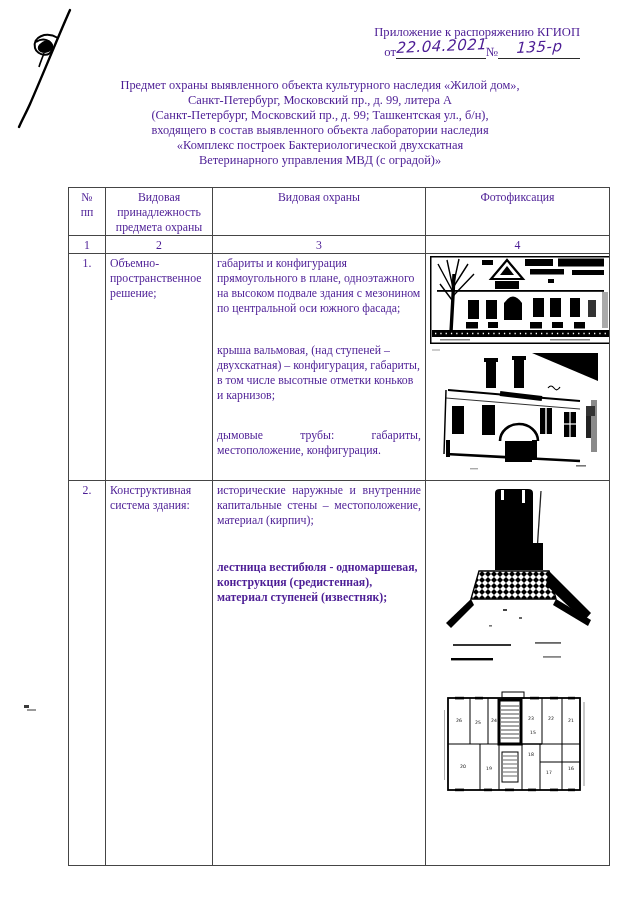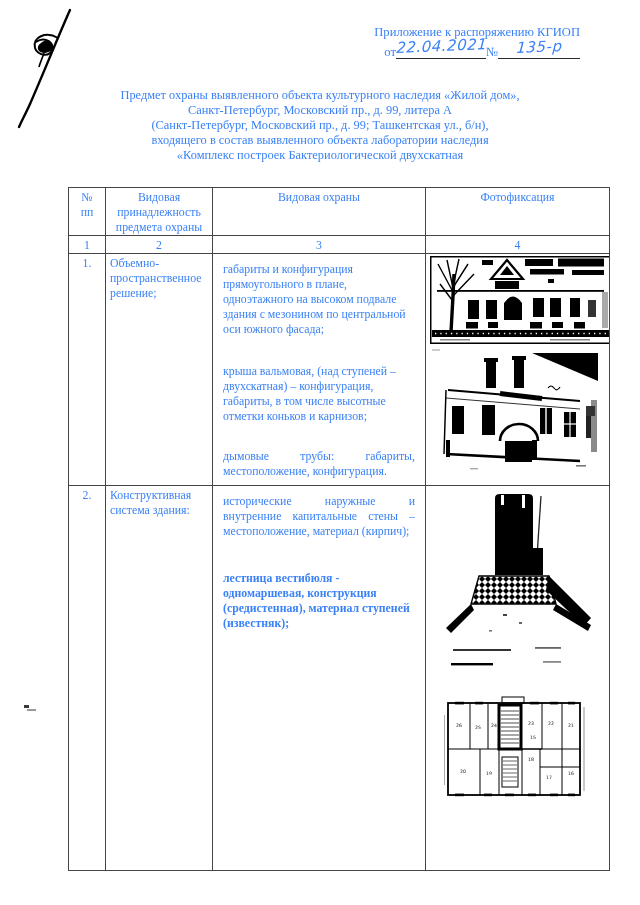--- a/index.html
+++ b/index.html
@@ -3,21 +3,21 @@
 <meta charset="utf-8">
 <style>
   html,body{margin:0;padding:0;}
   body{background:#e8e8e8;}
   .page{
     position:relative;
     width:640px;height:905px;
     margin:0 auto;
     background:#ffffff;
     font-family:"Liberation Serif", serif;
-    color:#3b82f6;
+    color:#4c1d95;
     overflow:hidden;
   }
 
   
   .pen-mark{position:absolute;left:6px;top:4px;width:80px;height:130px;}
 
   
   .scan-artifact{position:absolute;left:24px;top:705px;width:14px;height:8px;}
   .scan-artifact .a1{position:absolute;left:0;top:0;width:5px;height:3px;background:#3a3a3a;}
   .scan-artifact .a2{position:absolute;left:3px;top:4px;width:9px;height:2px;background:#9a9a9a;}
@@ -37,21 +37,21 @@
     font-style:italic;
     font-size:15px;line-height:15px;
     letter-spacing:0.5px;
     transform:rotate(-2.5deg) skewX(-6deg);
     transform-origin:left bottom;
     white-space:nowrap;
   }
 
   
   .title-block{
-    position:absolute;top:88px;left:0;width:640px;
+    position:absolute;top:78px;left:0;width:640px;
     text-align:center;font-size:12.4px;line-height:15px;
   }
 
   
   table.doc-table{
     position:absolute;left:68px;top:187px;
     width:541px;border-collapse:collapse;table-layout:fixed;
   }
   table.doc-table td{
     border:1px solid #454545;
@@ -59,21 +59,21 @@
     font-size:11.8px;line-height:15px;
     padding:2px 4px 0 4px;
     overflow:hidden;
   }
   td.hdr{height:37px;text-align:center;padding-top:3px;}
   td.colnum{height:13px;text-align:center;font-size:11.3px;line-height:12px;padding:1px;}
   .prewrap{white-space:pre-line;}
   td.c-num{text-align:center;}
   td.c-cat{}
   td.c-items{padding-right:3px;}
-  .c-items p{margin:6px;}
+  .c-items p{margin:0;}
   .c-items p + p{margin-top:27px;}
   .c-items p.gap2{margin-top:25px;}
   .c-items p.gap-big{margin-top:32px;font-weight:bold;}
   .just{text-align:justify;font-family:Liberation Serif, serif;}
   td.c-photo{padding:1px;}
   .photo-stack svg{display:block;}
   .photo2{margin-top:4px;}
   .stair-photo{margin:4px 0 0 13px;display:block;}
   .plan-drawing{margin:13px 0 0 12px;display:block;}
 </style>
@@ -98,20 +98,21 @@
     <div>Приложение к распоряжению КГИОП</div>
     <div class="hdr-line2"><span>от</span><span class="blank date"><span class="handwrite">22.04.2021</span></span><span>№</span><span class="blank num"><span class="handwrite">135-р</span></span></div>
   </div>
 
   <div class="title-block">
     <div>Предмет охраны выявленного объекта культурного наследия «Жилой дом»,</div>
     <div>Санкт-Петербург, Московский пр., д. 99, литера А</div>
     <div>(Санкт-Петербург, Московский пр., д. 99; Ташкентская ул., б/н),</div>
     <div>входящего в состав выявленного объекта лаборатории наследия</div>
     <div>«Комплекс построек Бактериологической двухскатная</div>
+    <div>Ветеринарного управления МВД (с оградой)»</div>
   </div>
 
   <table class="doc-table">
     <colgroup>
       <col style="width:37px">
         <col style="width:107px">
         <col style="width:213px">
         <col style="width:184px">
     </colgroup>
     <tbody>

